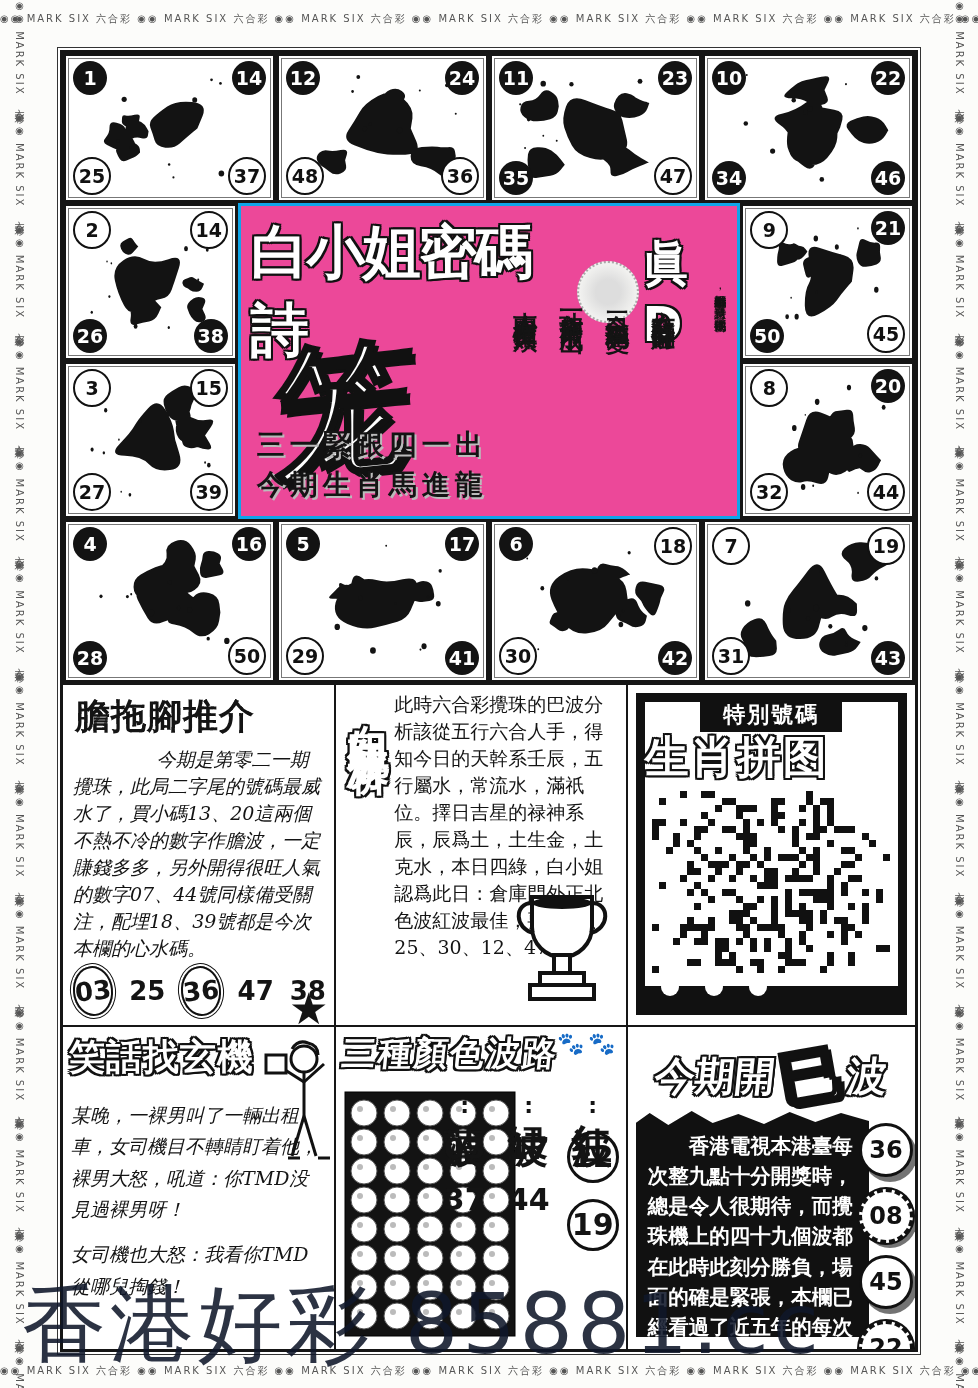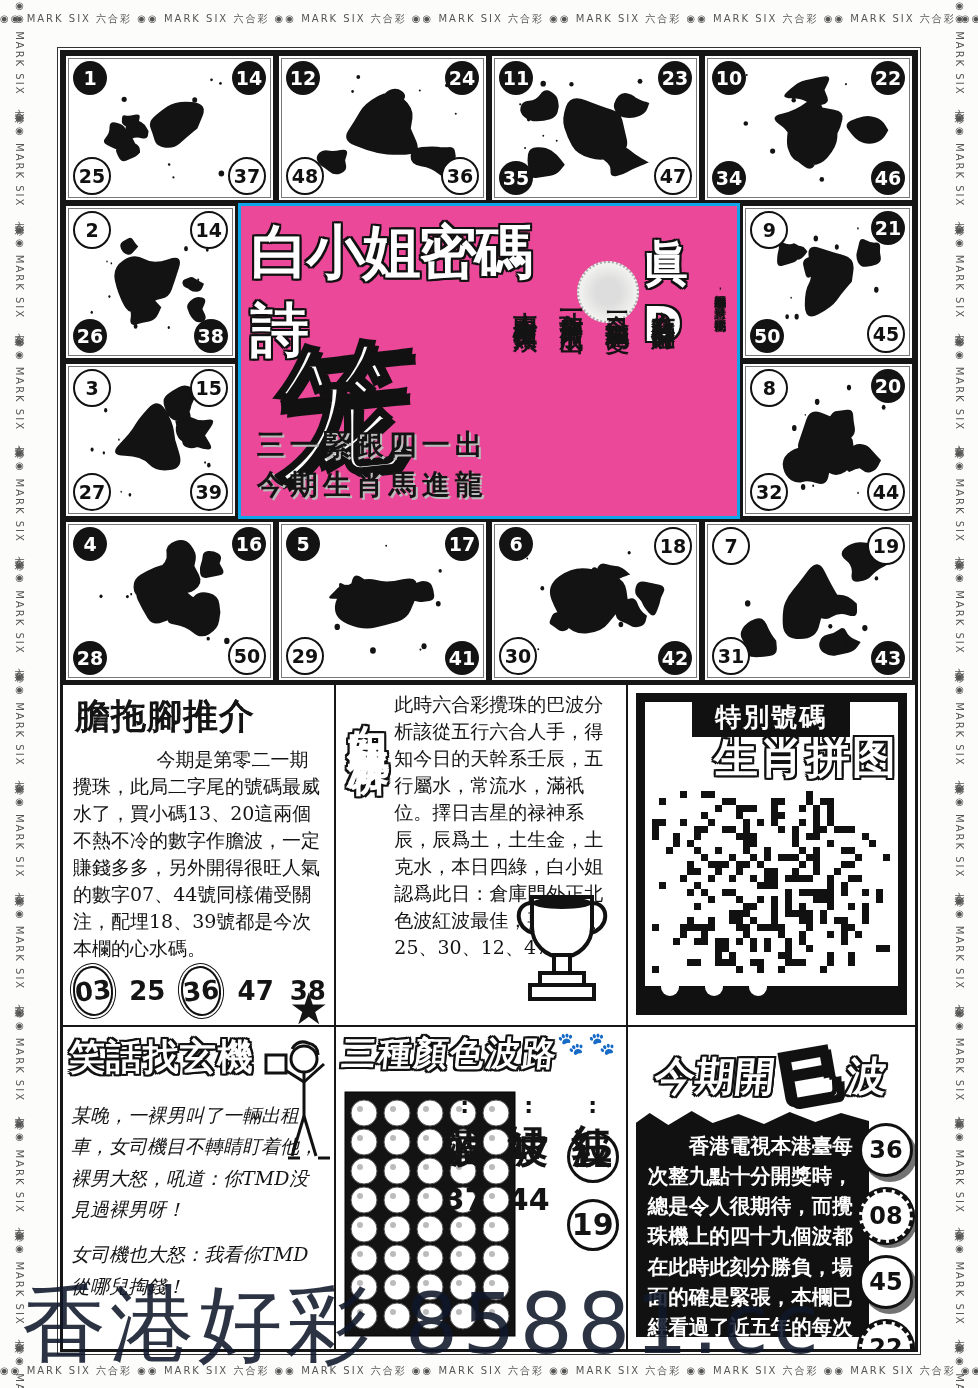--- a/index.html
+++ b/index.html
@@ -47,35 +47,35 @@
                text-shadow:2px 2px 0 #bbb;line-height:1.45;}
   
   .band{display:flex;border-top:2px solid #161616;}
   .sec{position:relative;background:#fff;overflow:hidden;border-right:2px solid #161616;}
   .sec:last-child{border-right:none}
   .sec.left{width:272px}.sec.mid{width:290px}.sec.right{width:288px}
   .serif{font-family:"DejaVu Serif",serif;}
   .fancy-title{font-weight:900;font-size:35px;letter-spacing:1px;transform:skewX(-8deg);
                background:repeating-linear-gradient(115deg,#fff 0 6px,#222 6px 9px);
                -webkit-background-clip:text;padding:2px 4px;}
-  .dan-body{padding:6px 10px 0 10px;font-size:19px;line-height:1.42;text-indent:4.4em;}
+  .dan-body{padding:6px 10px 0 10px;font-size:19px;line-height:1.42;text-indent:4.4em;font-style:italic;}
   .dan-labels{display:flex;gap:58px;padding:2px 12px;font-weight:900;font-size:26px;letter-spacing:2px;}
   .dan-nums{display:flex;align-items:center;gap:16px;padding:4px 10px;font-size:26px;font-weight:bold;}
   .stamp-num{width:46px;height:46px;border-radius:50%;border:2px solid #111;display:flex;align-items:center;
              justify-content:center;box-shadow:0 0 0 2px #fff,0 0 0 3px #111;transform:rotate(-6deg);}
   .star{position:absolute;font-size:44px;line-height:1;}
   .vt-title{position:absolute;left:4px;top:6px;writing-mode:vertical-rl;text-orientation:upright;
             font-size:42px;font-weight:900;letter-spacing:6px;}
   .color-body{position:absolute;left:58px;top:6px;right:6px;font-size:19px;line-height:1.42;}
   .trophy{position:absolute;right:4px;bottom:8px;}
   
   .special-frame{position:absolute;inset:8px 8px 10px 8px;border:9px solid #111;background:#fff;}
   .special-header{position:absolute;top:-4px;left:50%;transform:translateX(-50%);background:#111;padding:2px 23px;
-                  font-weight:900;font-size:26px;letter-spacing:2px;white-space:nowrap;}
-  .special-title{text-align:right;font-size:44px;font-weight:900;letter-spacing:2px;margin-top:26px;}
+                  font-weight:900;font-size:22px;letter-spacing:2px;white-space:nowrap;}
+  .special-title{text-align:left;font-size:44px;font-weight:900;letter-spacing:2px;margin-top:26px;}
   .pixels{display:block;margin:4px auto 0 auto;}
   .special-foot{position:absolute;left:-2px;right:-2px;bottom:-6px;height:26px;background:#111;display:flex;
                 align-items:flex-start;gap:26px;padding-left:18px;}
   .special-foot i{width:18px;height:18px;border-radius:50%;background:#fff;margin-top:-8px;}
   
   .joke-title{font-weight:900;font-size:36px;letter-spacing:1px;padding:6px 0 2px 6px;}
   .joke-body{padding:16px 8px 0 8px;font-size:19px;line-height:1.65;font-style:italic;}
   .joke-figure{position:absolute;right:2px;top:10px;}
   
   .tc-title{font-weight:900;font-size:34px;letter-spacing:2px;padding:4px 2px 0 6px;transform:skewX(-6deg);}

